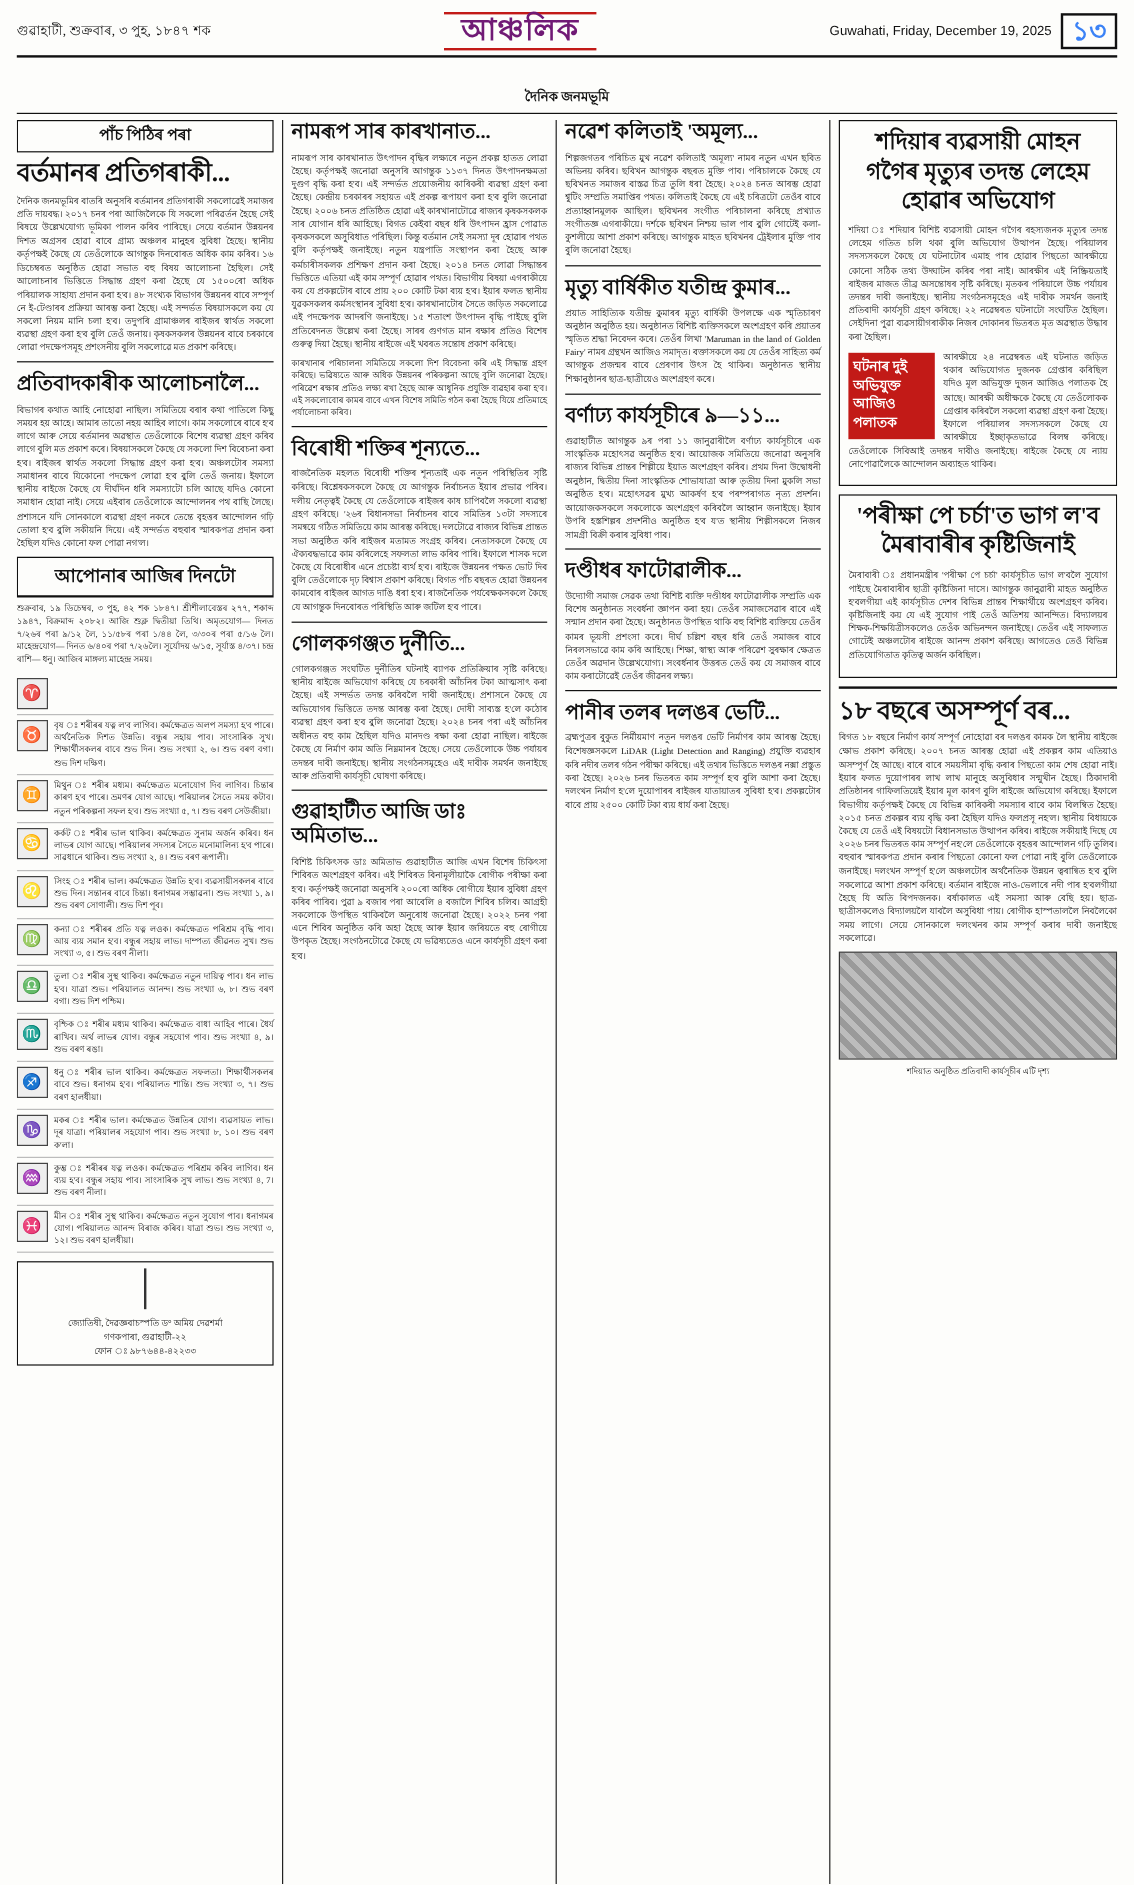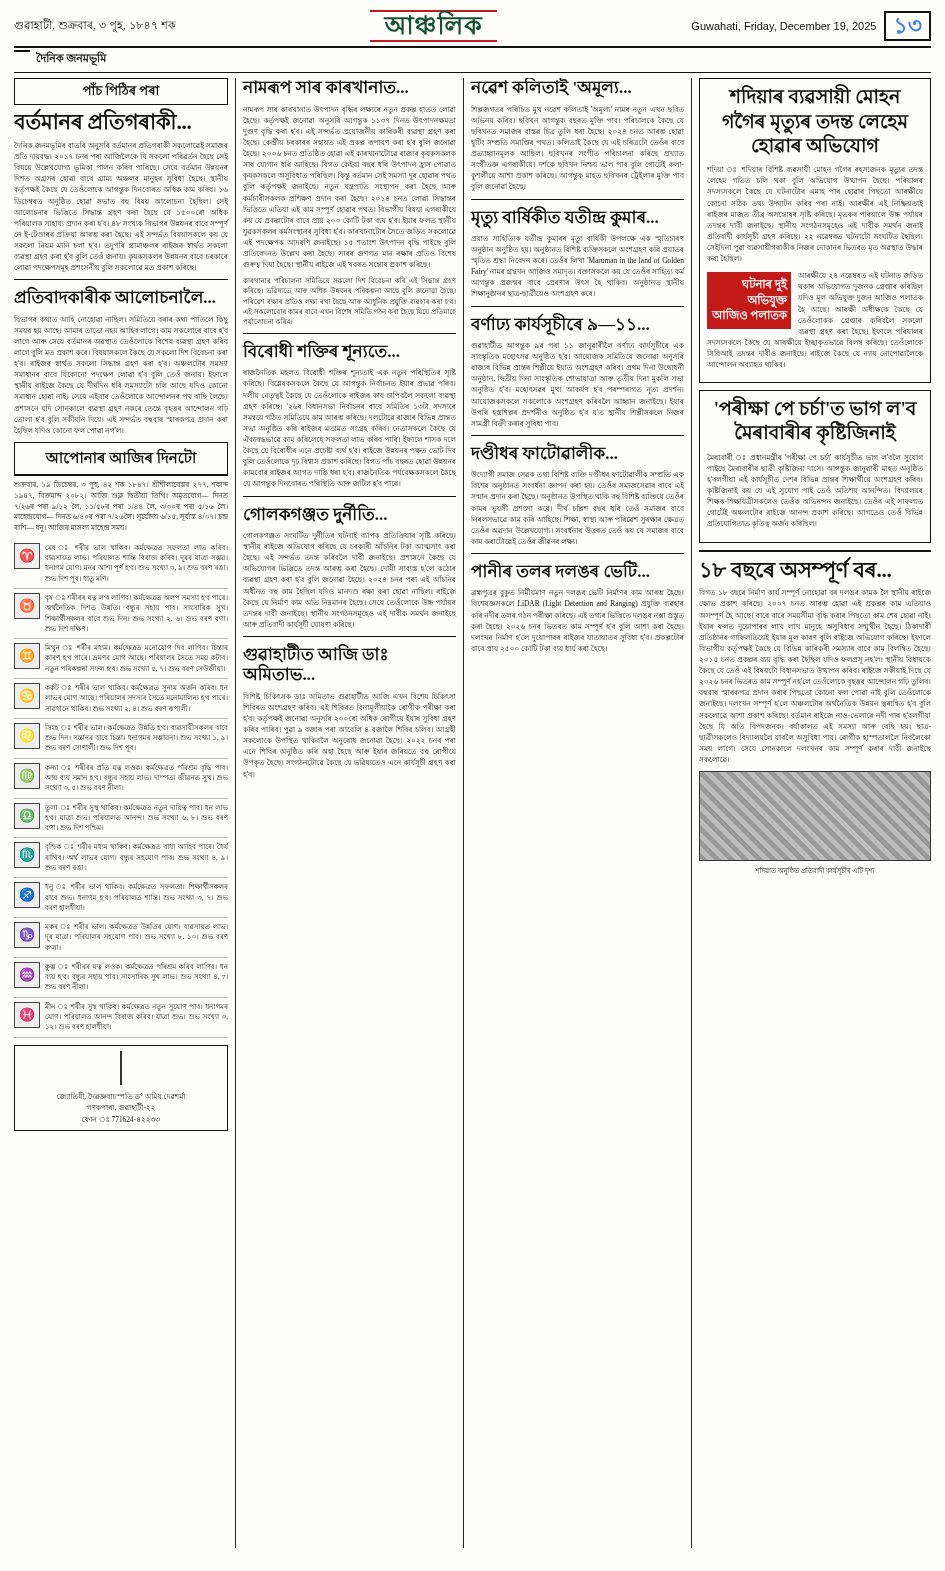--- a/index.html
+++ b/index.html
@@ -25,46 +25,47 @@
     align-items: center;
     justify-content: space-between;
     border-bottom: 2px solid #111;
     padding-bottom: 4px;
   }
   .mast-left { font-size: 11px; letter-spacing: .2px; }
   .mast-center { flex: 0 0 auto; text-align: center; }
   .mast-logo {
     font-size: 25px;
     font-weight: bold;
-    color: #14532d;
+    color: #701a75;
     letter-spacing: 1px;
     border-top: 2px solid #c21a17;
     border-bottom: 2px solid #c21a17;
     padding: 1px 14px;
     display: inline-block;
     line-height: 1.05;
   }
   .mast-right { display: flex; align-items: center; gap: 8px; }
   .mast-date { font-size: 11px; font-family: "Liberation Sans", sans-serif; }
   .page-num {
     border: 2px solid #111;
     font-size: 22px;
     font-weight: bold;
     padding: 0 7px;
     line-height: 1.15;
     color: #3b82f6;
   }
   .subbar {
     display: flex;
-    align-items: flex-start;
+    align-items: center;
     gap: 6px;
     border-bottom: 1px solid #111;
     padding: 2px 0 3px 0;
     font-size: 11px;
     font-weight: bold;
+    flex-direction: column;
   }
   .subbar .dash { flex: 0 0 16px; border-top: 2px solid #111; height: 0; }
 
   
   .cols {
     display: grid;
     grid-template-columns: 222px 228px 228px 1fr;
     gap: 0;
     margin-top: 5px;
     height: 1470px;
@@ -124,24 +125,24 @@
     border: 1px solid #111;
     padding: 6px 7px;
     margin-bottom: 7px;
   }
   .redflag {
     background: #c21a17;
     color: #fff;
     font-weight: bold;
     font-size: 11.5px;
     line-height: 1.35;
-    text-align: right;
+    text-align: left;
     padding: 5px 4px;
     float: left;
-    width: 84px;
+    width: 72px;
     margin: 2px 7px 3px 0;
   }
 
   
   .horo-title {
     border: 1px solid #111;
     border-bottom: 2px solid #111;
     text-align: center;
     font-size: 15px;
     font-weight: bold;
@@ -221,21 +222,20 @@
       <p class="body">দৈনিক জনমভূমিৰ বাতৰি অনুসৰি বৰ্তমানৰ প্ৰতিগৰাকী সকলোৱেই সমাজৰ প্ৰতি দায়বদ্ধ। ২০১৭ চনৰ পৰা আজিলৈকে যি সকলো পৰিৱৰ্তন হৈছে সেই বিষয়ে উল্লেখযোগ্য ভূমিকা পালন কৰিব পাৰিছে। সেয়ে বৰ্তমান উন্নয়নৰ দিশত অগ্ৰসৰ হোৱা বাবে গ্ৰাম্য অঞ্চলৰ মানুহৰ সুবিধা হৈছে। স্থানীয় কৰ্তৃপক্ষই কৈছে যে তেওঁলোকে আগন্তুক দিনবোৰত অধিক কাম কৰিব। ১৬ ডিচেম্বৰত অনুষ্ঠিত হোৱা সভাত বহু বিষয় আলোচনা হৈছিল। সেই আলোচনাৰ ভিত্তিতে সিদ্ধান্ত গ্ৰহণ কৰা হৈছে যে ১৫০০ৰো অধিক পৰিয়ালক সাহায্য প্ৰদান কৰা হ'ব। ৪৮ সংখ্যক বিভাগৰ উন্নয়নৰ বাবে সম্পূৰ্ণ নে ই-টেণ্ডাৰৰ প্ৰক্ৰিয়া আৰম্ভ কৰা হৈছে। এই সন্দৰ্ভত বিষয়াসকলে কয় যে সকলো নিয়ম মানি চলা হ'ব। তদুপৰি গ্ৰামাঞ্চলৰ ৰাইজৰ স্বাৰ্থত সকলো ব্যৱস্থা গ্ৰহণ কৰা হ'ব বুলি তেওঁ জনায়। কৃষকসকলৰ উন্নয়নৰ বাবে চৰকাৰে লোৱা পদক্ষেপসমূহ প্ৰশংসনীয় বুলি সকলোৱে মত প্ৰকাশ কৰিছে।</p>
       <div class="rule"></div>
       <h2 class="headline">প্ৰতিবাদকাৰীক আলোচনালৈ...</h2>
       <p class="body">বিভাগৰ কথাত আহি নোহোৱা নাছিল। সমিতিয়ে বৰাৰ কথা পাতিলে কিছু সময়ৰ হয় আহে। আমাৰ তাতো নহয় আহিব লাগে। কাম সকলোৰে বাবে হ'ব লাগে আৰু সেয়ে বৰ্তমানৰ অৱস্থাত তেওঁলোকে বিশেষ ব্যৱস্থা গ্ৰহণ কৰিব লাগে বুলি মত প্ৰকাশ কৰে। বিষয়াসকলে কৈছে যে সকলো দিশ বিবেচনা কৰা হ'ব। ৰাইজৰ স্বাৰ্থত সকলো সিদ্ধান্ত গ্ৰহণ কৰা হ'ব। অঞ্চলটোৰ সমস্যা সমাধানৰ বাবে যিকোনো পদক্ষেপ লোৱা হ'ব বুলি তেওঁ জনায়। ইফালে স্থানীয় ৰাইজে কৈছে যে দীৰ্ঘদিন ধৰি সমস্যাটো চলি আছে যদিও কোনো সমাধান হোৱা নাই। সেয়ে এইবাৰ তেওঁলোকে আন্দোলনৰ পথ বাছি লৈছে। প্ৰশাসনে যদি সোনকালে ব্যৱস্থা গ্ৰহণ নকৰে তেন্তে বৃহত্তৰ আন্দোলন গঢ়ি তোলা হ'ব বুলি সকীয়নি দিয়ে। এই সন্দৰ্ভত বহুবাৰ স্মাৰকপত্ৰ প্ৰদান কৰা হৈছিল যদিও কোনো ফল পোৱা নগ'ল।</p>
 
       <div class="horo-title">আপোনাৰ আজিৰ দিনটো</div>
       <p class="horo-intro">শুক্ৰবাৰ, ১৯ ডিচেম্বৰ, ৩ পুহ, ৪২ শক ১৮৪৭। শ্ৰীশীলাবেস্তৰ ২৭৭, শকাব্দ ১৯৪৭, বিক্ৰমাব্দ ২০৮২। আজি শুক্ল দ্বিতীয়া তিথি। অমৃতযোগ— দিনত ৭/২৬ৰ পৰা ৯/১২ লৈ, ১১/৫৮ৰ পৰা ১/৪৪ লৈ, ৩/৩০ৰ পৰা ৫/১৬ লৈ। মাহেন্দ্ৰযোগ— দিনত ৬/৪০ৰ পৰা ৭/২৬লৈ। সূৰ্যোদয় ৬/১৫, সূৰ্যাস্ত ৪/৩৭। চন্দ্ৰ ৰাশি— ধনু। আজিৰ মাঙ্গল্য মাহেন্দ্ৰ সময়।</p>
 
       <div class="horo-item">
         <div class="horo-ico">♈</div>
-        <div class="horo-txt">মেষ ঃ শৰীৰ ভাল থাকিব। কৰ্মক্ষেত্ৰত সফলতা লাভ কৰিব। ব্যৱসায়ত লাভ। পৰিয়ালত শান্তি বিৰাজ কৰিব। দূৰৰ যাত্ৰা সম্ভৱ। ধনাগম যোগ। মনৰ আশা পূৰ্ণ হ'ব। শুভ সংখ্যা ৩, ৯। শুভ বৰণ ৰঙা। শুভ দিশ পূব। ধাতু মণি।</div>
       </div>
       <div class="horo-item">
         <div class="horo-ico">♉</div>
         <div class="horo-txt">বৃষ ঃ শৰীৰৰ যত্ন ল'ব লাগিব। কৰ্মক্ষেত্ৰত অলপ সমস্যা হ'ব পাৰে। অৰ্থনৈতিক দিশত উন্নতি। বন্ধুৰ সহায় পাব। সাংসাৰিক সুখ। শিক্ষাৰ্থীসকলৰ বাবে শুভ দিন। শুভ সংখ্যা ২, ৬। শুভ বৰণ বগা। শুভ দিশ দক্ষিণ।</div>
       </div>
       <div class="horo-item">
         <div class="horo-ico">♊</div>
         <div class="horo-txt">মিথুন ঃ শৰীৰ মধ্যম। কৰ্মক্ষেত্ৰত মনোযোগ দিব লাগিব। চিন্তাৰ কাৰণ হ'ব পাৰে। ভ্ৰমণৰ যোগ আছে। পৰিয়ালৰ সৈতে সময় কটাব। নতুন পৰিকল্পনা সফল হ'ব। শুভ সংখ্যা ৫, ৭। শুভ বৰণ সেউজীয়া।</div>
       </div>
       <div class="horo-item">
@@ -273,21 +273,21 @@
       <div class="horo-item">
         <div class="horo-ico">♓</div>
         <div class="horo-txt">মীন ঃ শৰীৰ সুস্থ থাকিব। কৰ্মক্ষেত্ৰত নতুন সুযোগ পাব। ধনাগমৰ যোগ। পৰিয়ালত আনন্দ বিৰাজ কৰিব। যাত্ৰা শুভ। শুভ সংখ্যা ৩, ১২। শুভ বৰণ হালধীয়া।</div>
       </div>
 
       <div class="contact-box">
         <div class="portrait"></div>
         <div class="contact-txt">
           <div>জ্যোতিষী, দৈৱজ্ঞবাচস্পতি ড° অমিয় দেৱশৰ্মা</div>
           <div>গণকপাৰা, গুৱাহাটী-২২</div>
-          <div>ফোন ঃ 771624-৪২২৩৩</div>
+          <div>ফোন ঃ ৯৮৭৬৪৪-৪২২৩৩</div>
         </div>
       </div>
     </div>
 
     <div class="col">
       <h2 class="headline top">নামৰূপ সাৰ কাৰখানাত...</h2>
       <p class="body">নামৰূপ সাৰ কাৰখানাত উৎপাদন বৃদ্ধিৰ লক্ষ্যৰে নতুন প্ৰকল্প হাতত লোৱা হৈছে। কৰ্তৃপক্ষই জনোৱা অনুসৰি আগন্তুক ১১৩৭ দিনত উৎপাদনক্ষমতা দুগুণ বৃদ্ধি কৰা হ'ব। এই সন্দৰ্ভত প্ৰয়োজনীয় কাৰিকৰী ব্যৱস্থা গ্ৰহণ কৰা হৈছে। কেন্দ্ৰীয় চৰকাৰৰ সহায়ত এই প্ৰকল্প ৰূপায়ণ কৰা হ'ব বুলি জনোৱা হৈছে। ২০০৬ চনত প্ৰতিষ্ঠিত হোৱা এই কাৰখানাটোৱে ৰাজ্যৰ কৃষকসকলক সাৰ যোগান ধৰি আহিছে। বিগত কেইবা বছৰ ধৰি উৎপাদন হ্ৰাস পোৱাত কৃষকসকলে অসুবিধাত পৰিছিল। কিন্তু বৰ্তমান সেই সমস্যা দূৰ হোৱাৰ পথত বুলি কৰ্তৃপক্ষই জনাইছে। নতুন যন্ত্ৰপাতি সংস্থাপন কৰা হৈছে আৰু কৰ্মচাৰীসকলক প্ৰশিক্ষণ প্ৰদান কৰা হৈছে। ২০১৪ চনত লোৱা সিদ্ধান্তৰ ভিত্তিতে এতিয়া এই কাম সম্পূৰ্ণ হোৱাৰ পথত। বিভাগীয় বিষয়া এগৰাকীয়ে কয় যে প্ৰকল্পটোৰ বাবে প্ৰায় ২০০ কোটি টকা ব্যয় হ'ব। ইয়াৰ ফলত স্থানীয় যুৱকসকলৰ কৰ্মসংস্থানৰ সুবিধা হ'ব। কাৰখানাটোৰ সৈতে জড়িত সকলোৱে এই পদক্ষেপক আদৰণি জনাইছে। ১৫ শতাংশ উৎপাদন বৃদ্ধি পাইছে বুলি প্ৰতিবেদনত উল্লেখ কৰা হৈছে। সাৰৰ গুণগত মান ৰক্ষাৰ প্ৰতিও বিশেষ গুৰুত্ব দিয়া হৈছে। স্থানীয় ৰাইজে এই খবৰত সন্তোষ প্ৰকাশ কৰিছে।</p>
       <p class="body tiny">কাৰখানাৰ পৰিচালনা সমিতিয়ে সকলো দিশ বিবেচনা কৰি এই সিদ্ধান্ত গ্ৰহণ কৰিছে। ভৱিষ্যতে আৰু অধিক উন্নয়নৰ পৰিকল্পনা আছে বুলি জনোৱা হৈছে। পৰিৱেশ ৰক্ষাৰ প্ৰতিও লক্ষ্য ৰখা হৈছে আৰু আধুনিক প্ৰযুক্তি ব্যৱহাৰ কৰা হ'ব। এই সকলোবোৰ কামৰ বাবে এখন বিশেষ সমিতি গঠন কৰা হৈছে যিয়ে প্ৰতিমাহে পৰ্যালোচনা কৰিব।</p>
       <div class="rule"></div>
       <h2 class="headline">বিৰোধী শক্তিৰ শূন্যতে...</h2>

